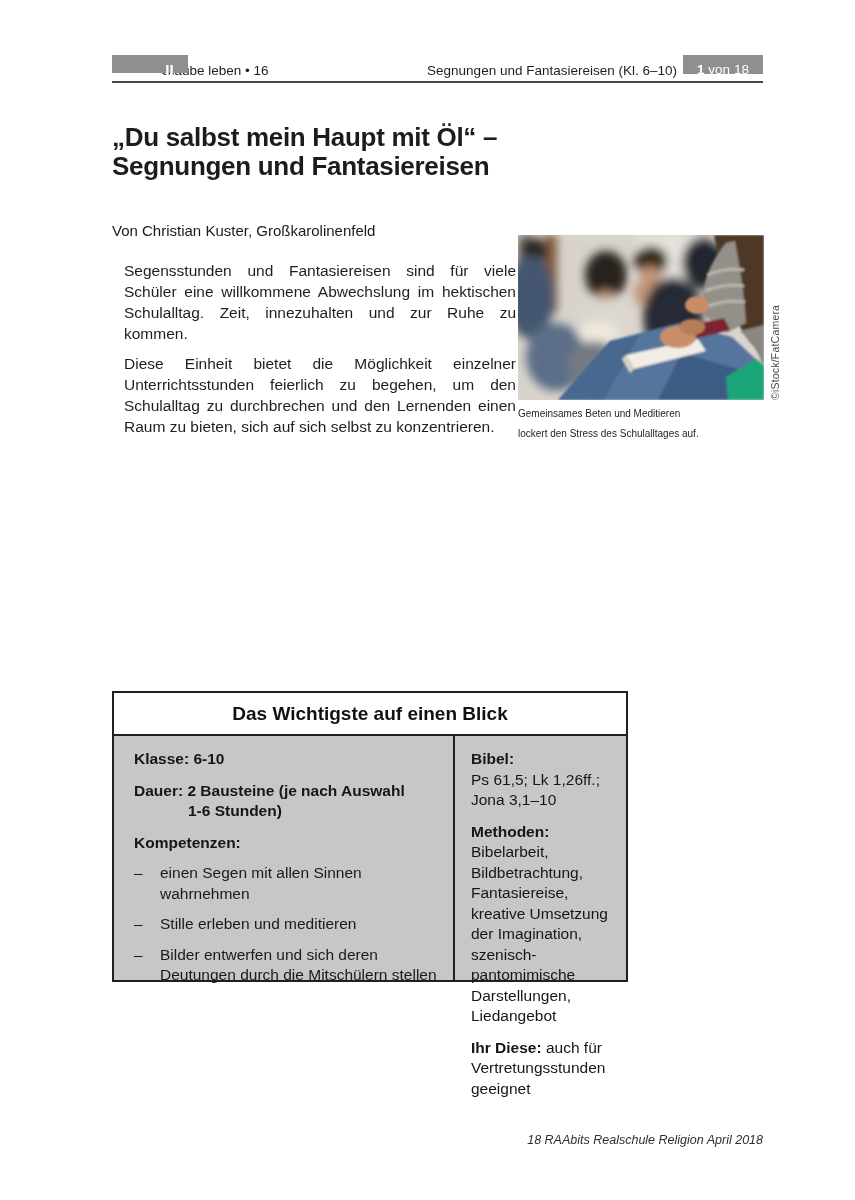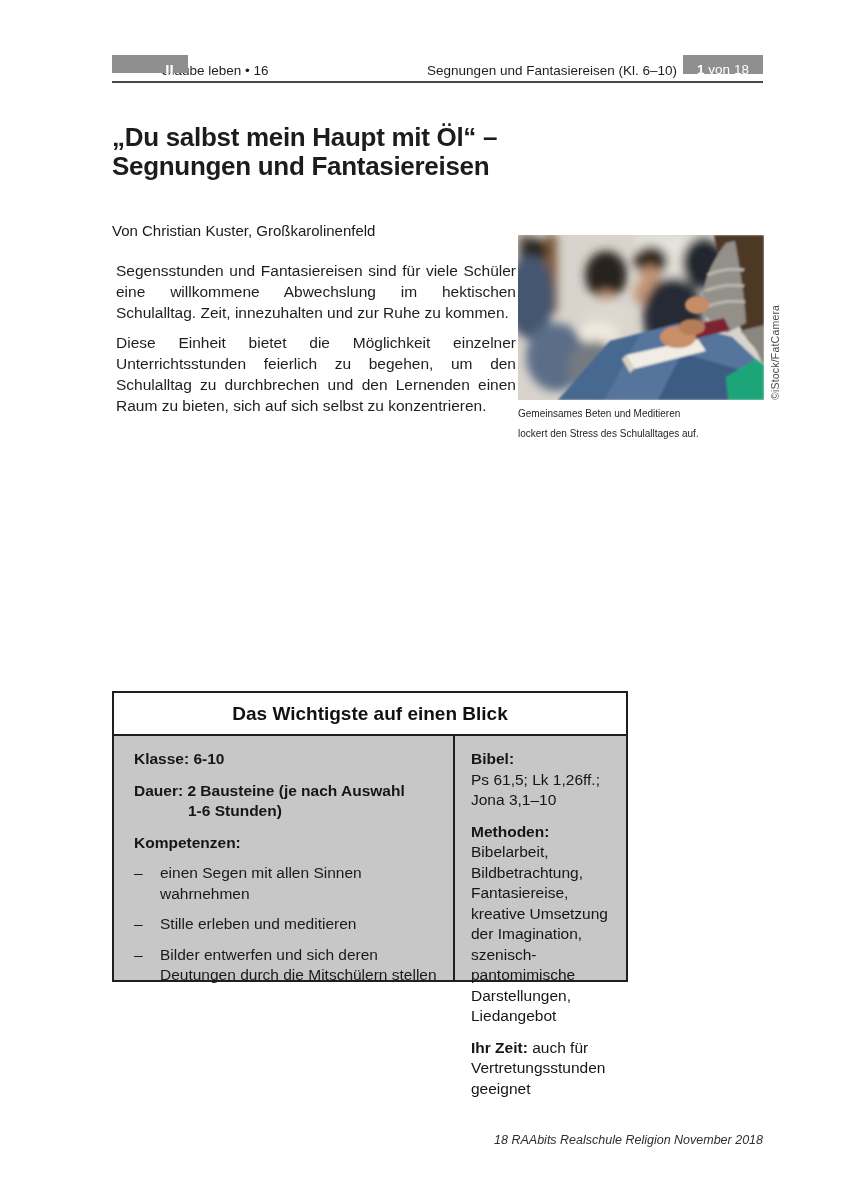--- a/index.html
+++ b/index.html
@@ -38,21 +38,21 @@
     position:absolute; left:112px; top:123px; font-size:26px; font-weight:bold;
     line-height:29px; letter-spacing:-0.3px; color:#1c1c1c;
   }
   .author { position:absolute; left:112px; top:210px; font-size:15px;margin-top:12px; }
 
   
   .bodycopy {
     position:absolute; left:112px; top:260px; width:404px;
     font-size:15.5px; line-height:21px; text-align:justify; color:#1e1e1e;
   }
-  .bodycopy p { margin:0 0 9px 4px; hyphens:auto; -webkit-hyphens:auto; }
+  .bodycopy p { margin:0 0 9px 12px; hyphens:auto; -webkit-hyphens:auto; }
 
   
   .photo {
     position:absolute; left:518px; top:235px; width:246px; height:165px;
     overflow:hidden;
   }
   .photo svg { display:block; }
   .credit {
     position:absolute; left:769px; top:400px; width:165px;
     transform:rotate(-90deg); transform-origin:0 0;
@@ -190,21 +190,21 @@
           <span class="kdash">–</span>
           <span>Bilder entwerfen und sich deren Deutungen durch die Mitschülern stellen</span>
         </div>
       </div>
 
       <div class="cell-right">
         <p class="b">Bibel:</p>
         <p>Ps 61,5; Lk 1,26ff.; Jona 3,1–10</p>
         <p class="b gap2">Methoden:</p>
         <p>Bibelarbeit, Bildbetrachtung, Fantasiereise, kreative Umsetzung der Imagination, szenisch-pantomimische Darstellungen, Liedangebot</p>
-        <p class="gap2"><span class="b">Ihr Zeit:</span> <span>auch für Vertretungsstunden geeignet</span></p>
+        <p class="gap2"><span class="b">Ihr Diese:</span> <span>auch für Vertretungsstunden geeignet</span></p>
       </div>
 
     </div>
   </div>
 
-  <div class="footer">18 RAAbits Realschule Religion November 2018</div>
+  <div class="footer">18 RAAbits Realschule Religion April 2018</div>
 
 </div>
 
 </body></html>

